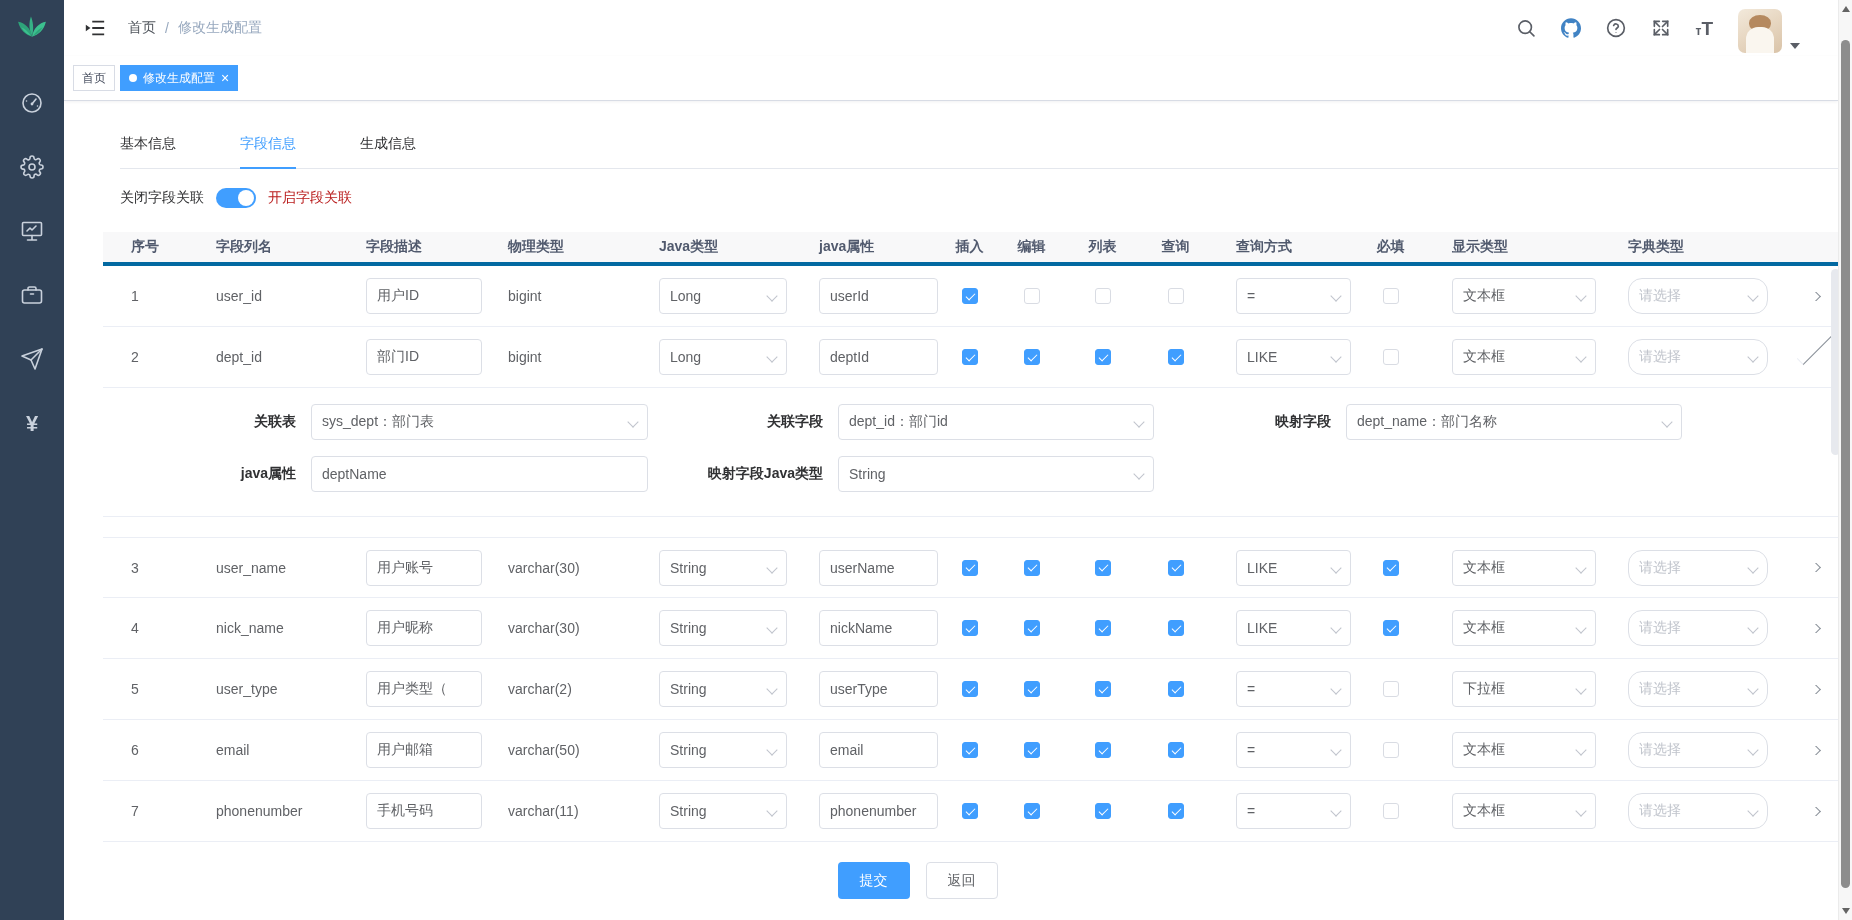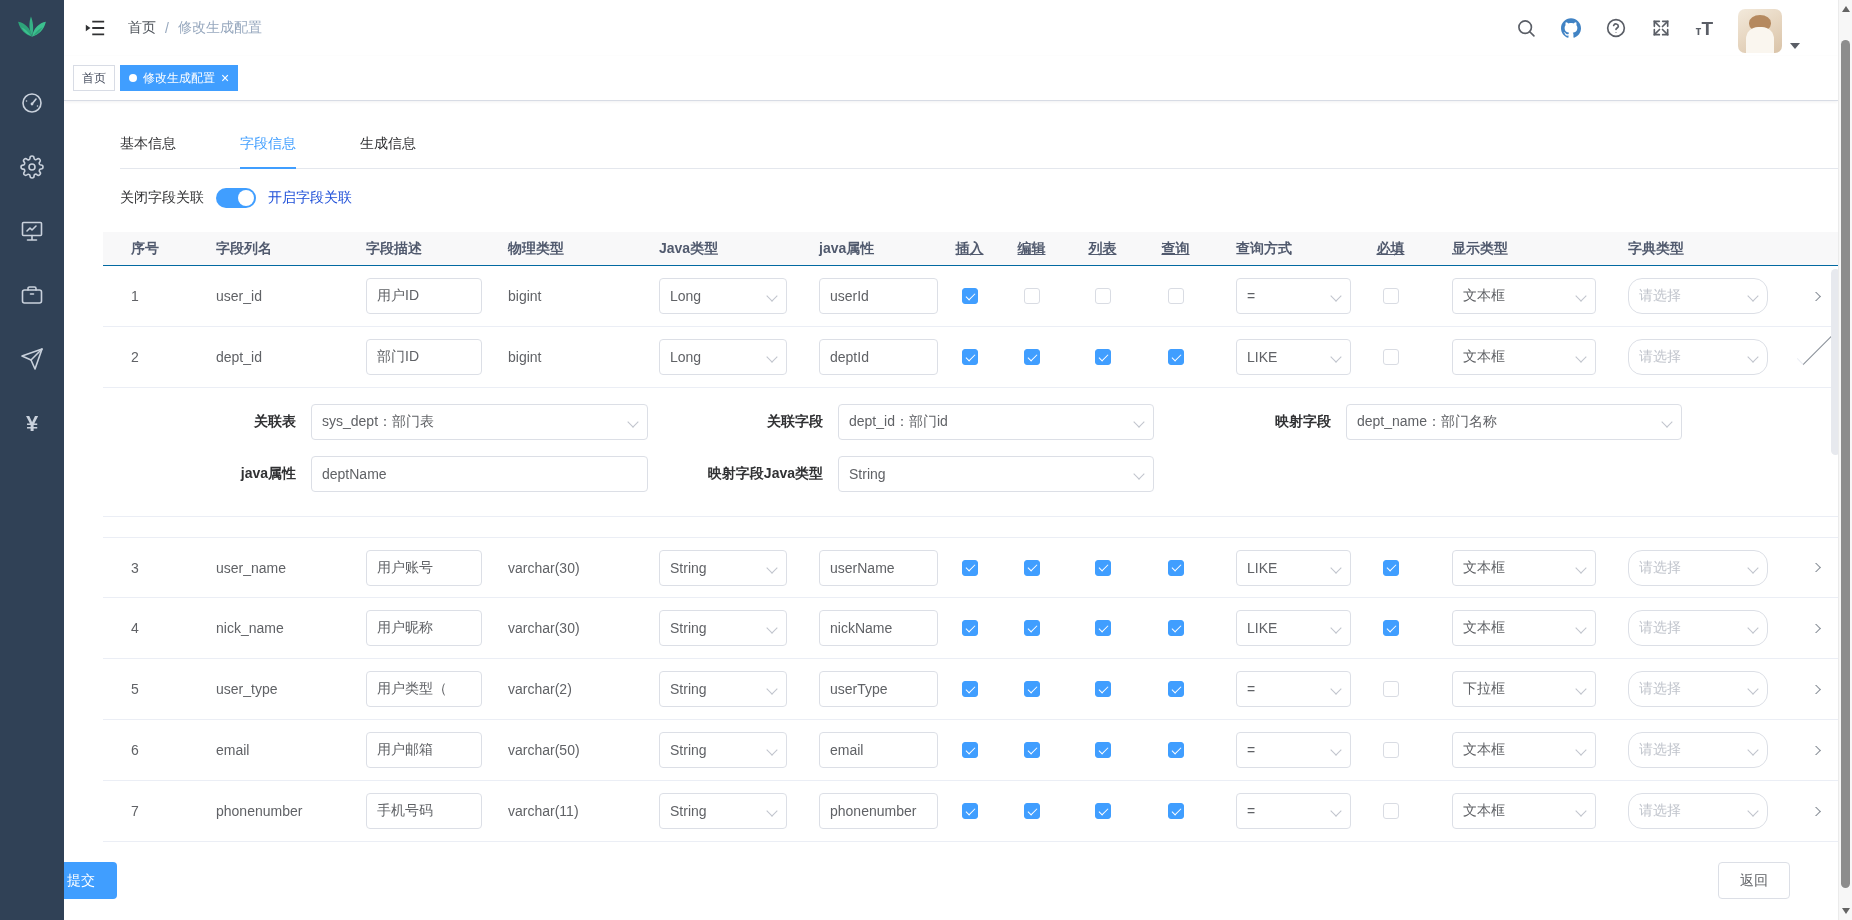--- a/index.html
+++ b/index.html
@@ -49,29 +49,29 @@
   .content { position:relative; padding-left:11px;margin-left:28px; }
   .tabs { margin-left:17px; padding-top:24px; border-bottom:1px solid #e4e7ed; display:flex; }
   .tab { padding:10px 0 15px; margin-right:64px; font-size:14px; color:#303133; cursor:pointer; position:relative; }
   .tab.active { color:#409EFF; }
   .tab.active::after { content:""; position:absolute; left:0; right:0; bottom:-1px; height:2px; background:#409EFF; }
 
   .switch-row { margin:18px 0 0 17px; height:22px; display:flex; align-items:center; gap:12px; }
   .switch-off-label { color:#303133; }
   .switch { width:40px; height:20px; border-radius:10px; background:#409EFF; position:relative; cursor:pointer; }
   .switch::after { content:""; position:absolute; right:2px; top:2px; width:16px; height:16px; border-radius:50%; background:#fff; }
-  .switch-on-label { color:#1d4ed8;font-family:Liberation Serif, serif; }
+  .switch-on-label { color:#b91c1c;font-family:Liberation Serif, serif; }
 
   
   .table-wrap { position:relative; margin-top:23px; width:1745px; }
   .grid { display:grid; grid-template-columns:100px 155px 140px 150px 160px 135px 53px 71px 71px 75px 145px 65px 188px 170px 67px; align-items:center; }
-  .thead { background:#f8f8f9; height:34px; color:#515a6e; font-weight:bold; border-bottom:1px solid #0369a1; }
+  .thead { background:#f8f8f9; height:34px; color:#515a6e; font-weight:bold; border-bottom:4px solid #0369a1; }
   .trow { height:61px; border-bottom:1px solid #ebeef5; }
   .cell { overflow:hidden; white-space:nowrap; }
-  .ctr { display:flex; justify-content:center;text-decoration:underline; }
+  .ctr { display:flex; justify-content:center; }
   .p1 { padding-left:28px; } .p2 { padding-left:13px; } .p3 { padding-left:8px; }
   .p4 { padding-left:10px; } .p5 { padding-left:11px; } .p6 { padding-left:11px; }
   .p11 { padding-left:23px; } .p13 { padding-left:29px; } .p14 { padding-left:17px; }
 
   .inp { height:36px; border:1px solid #dcdfe6; border-radius:4px; padding:0 10px; font-size:14px; color:#606266; outline:none; background:#fff; font-family:inherit; }
   .w116 { width:116px; } .w119 { width:119px; }
   .sel { height:36px; border:1px solid #dcdfe6; border-radius:4px; background:#fff; display:flex; align-items:center; padding:0 24px 0 10px; position:relative; cursor:pointer; }
   .sel::after { content:""; position:absolute; right:10px; top:13px; width:7px; height:7px; border-right:1.5px solid #c0c4cc; border-bottom:1.5px solid #c0c4cc; transform:rotate(45deg); }
   .sel .sv { font-size:14px; color:#606266; overflow:hidden; white-space:nowrap; }
   .sel.ph .sv { color:#c0c4cc; }
@@ -90,21 +90,21 @@
   .exp-row + .exp-row { margin-top:16px; }
   .exp-label { text-align:right; padding-right:15px; font-weight:bold; color:#303133; }
   .exp-sel { width:100%; }
   .exp-inp { width:100%; }
   .trow.after-gap { border-top:1px solid #ebeef5; }
 
   
   .inner-scroll { position:absolute; left:1728px; top:37px; width:9px; height:186px; border-radius:5px; background:#e7e9ee; cursor:pointer; }
 
   
-  .footer { margin-top:20px; width:1745px; display:flex; justify-content:space-between; gap:16px; transform:translateX(-58px); }
+  .footer { margin-top:20px; width:1745px; display:flex; justify-content:center; gap:16px; transform:translateX(-58px); }
   .btn { height:37px; padding:0 21px; border-radius:4px; font-size:14px; cursor:pointer; display:flex; align-items:center; border:1px solid transparent; }
   .btn-primary { background:#409EFF; color:#fff; }
   .btn-plain { background:#fff; border-color:#dcdfe6; color:#606266; }
 
   
   .os-scrollbar { position:absolute; right:0; top:0; bottom:0; width:14px; background:#f7f7f7; border-left:1px solid #ebebeb; z-index:10; }
   .os-up, .os-down { position:absolute; left:3px; width:0; height:0; border-left:4px solid transparent; border-right:4px solid transparent; }
   .os-up { top:6px; border-bottom:6px solid #636363; }
   .os-down { bottom:6px; border-top:6px solid #636363; }
   .os-thumb { position:absolute; left:2px; top:40px; width:9px; height:848px; border-radius:5px; background:#8d8d8d; cursor:pointer; }

